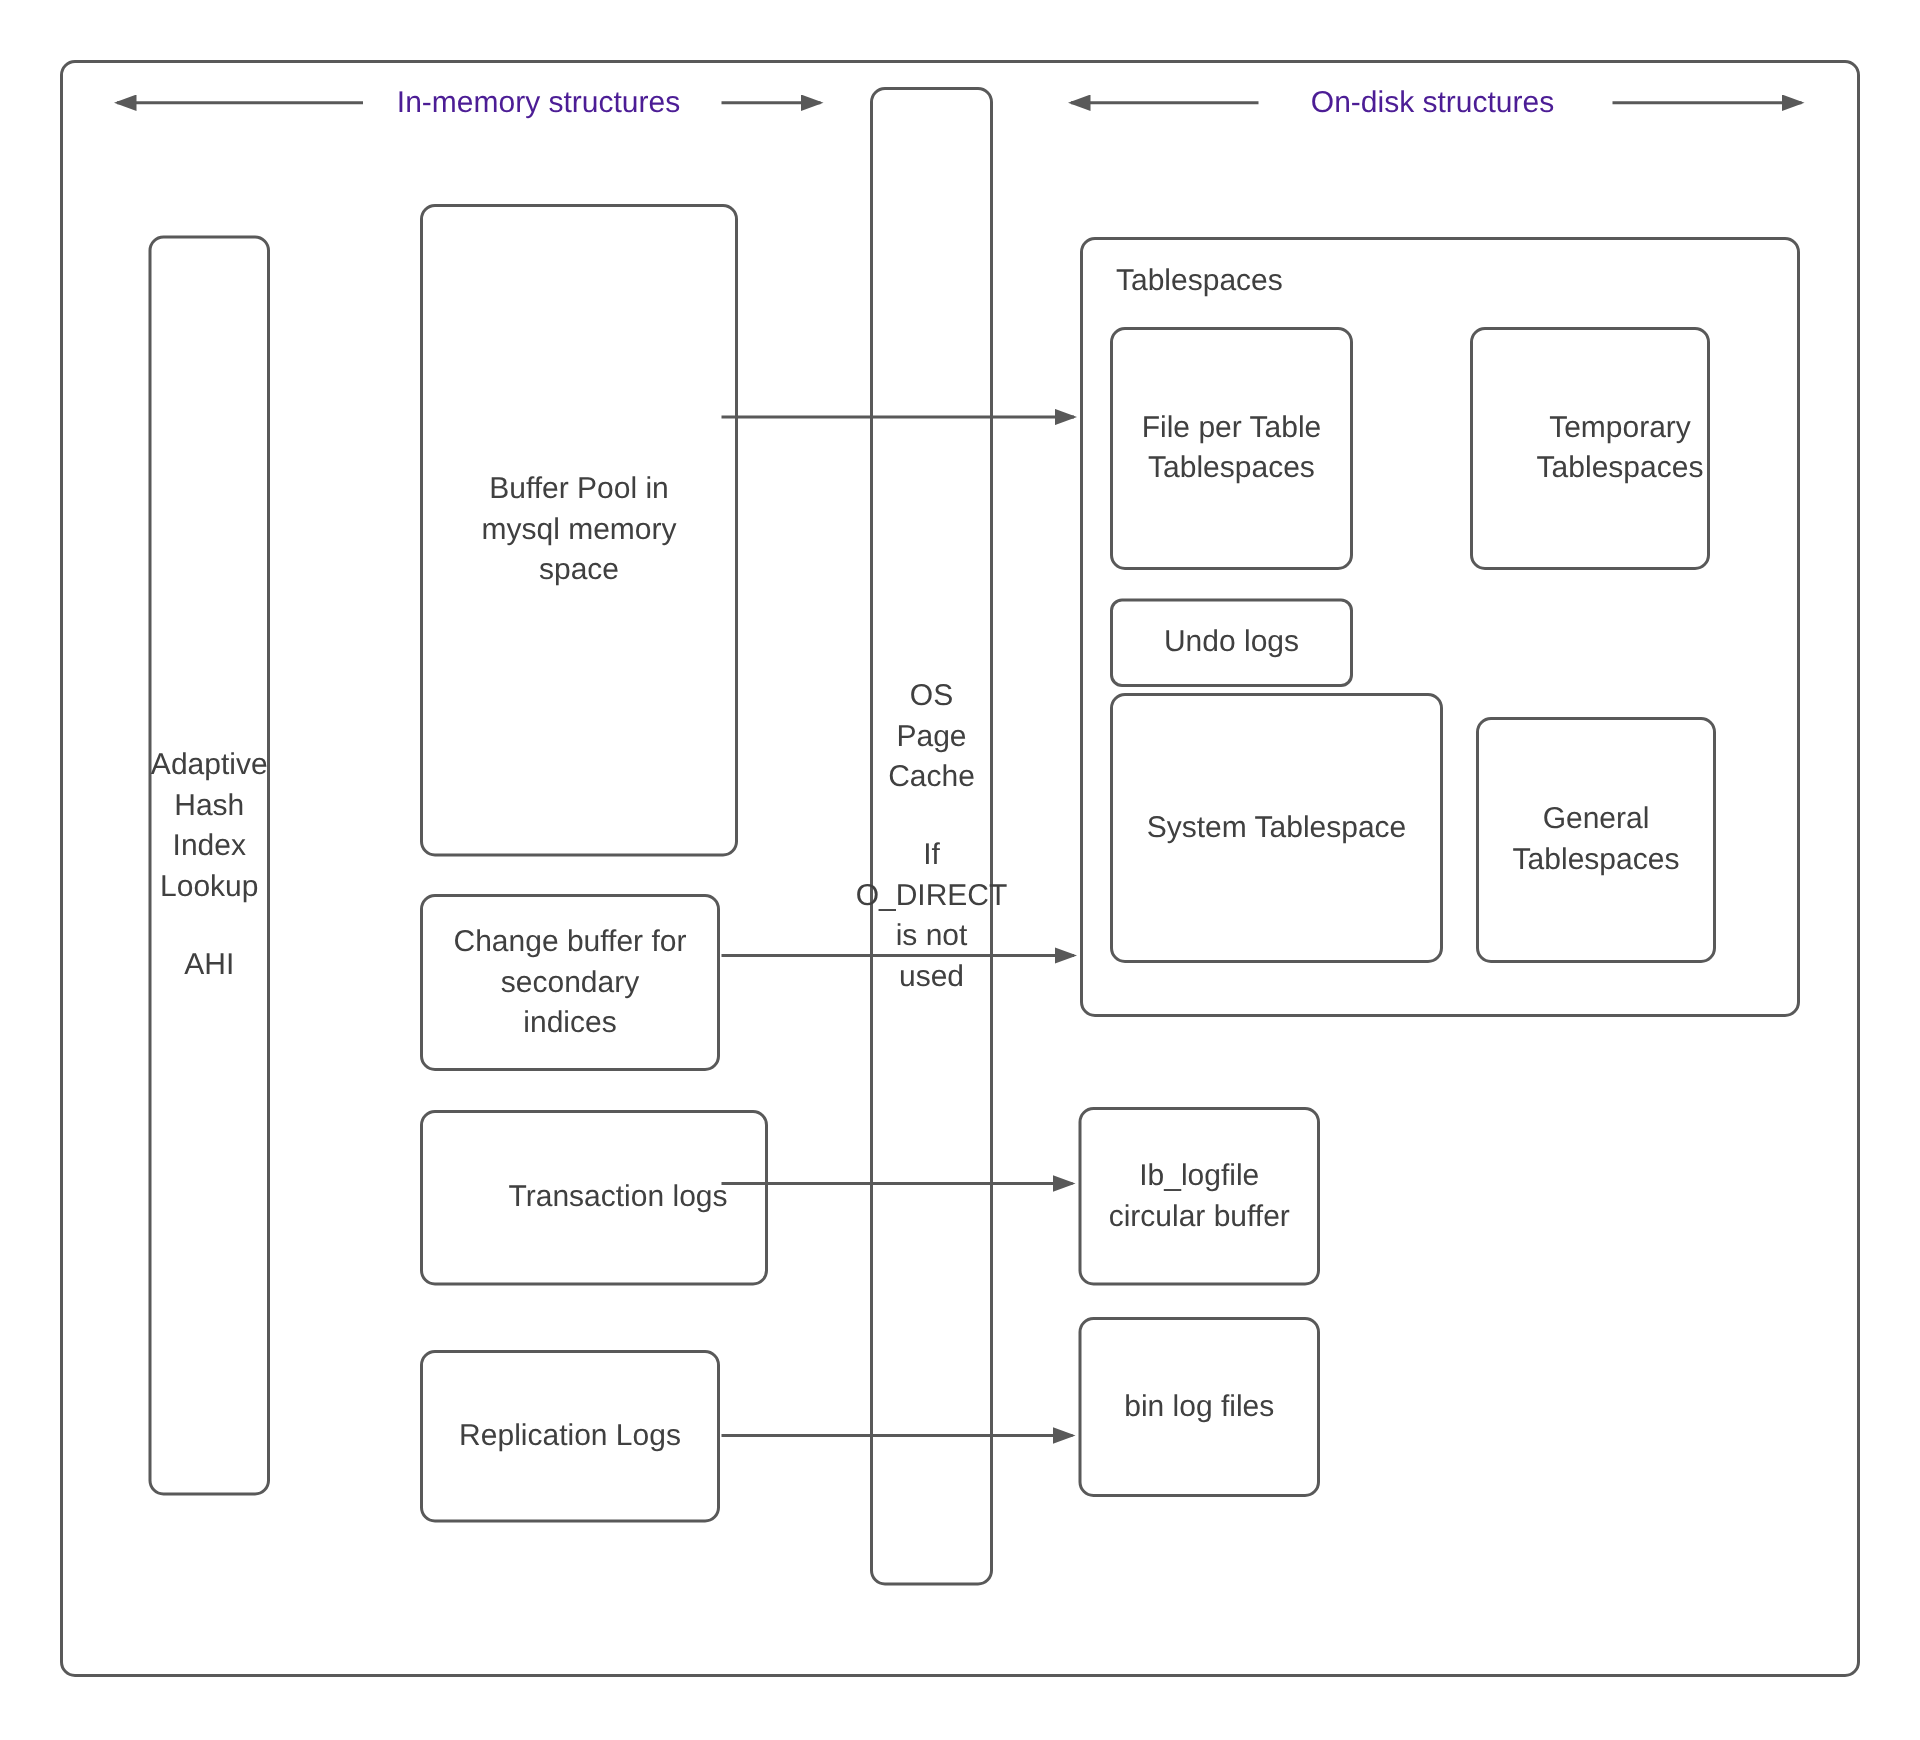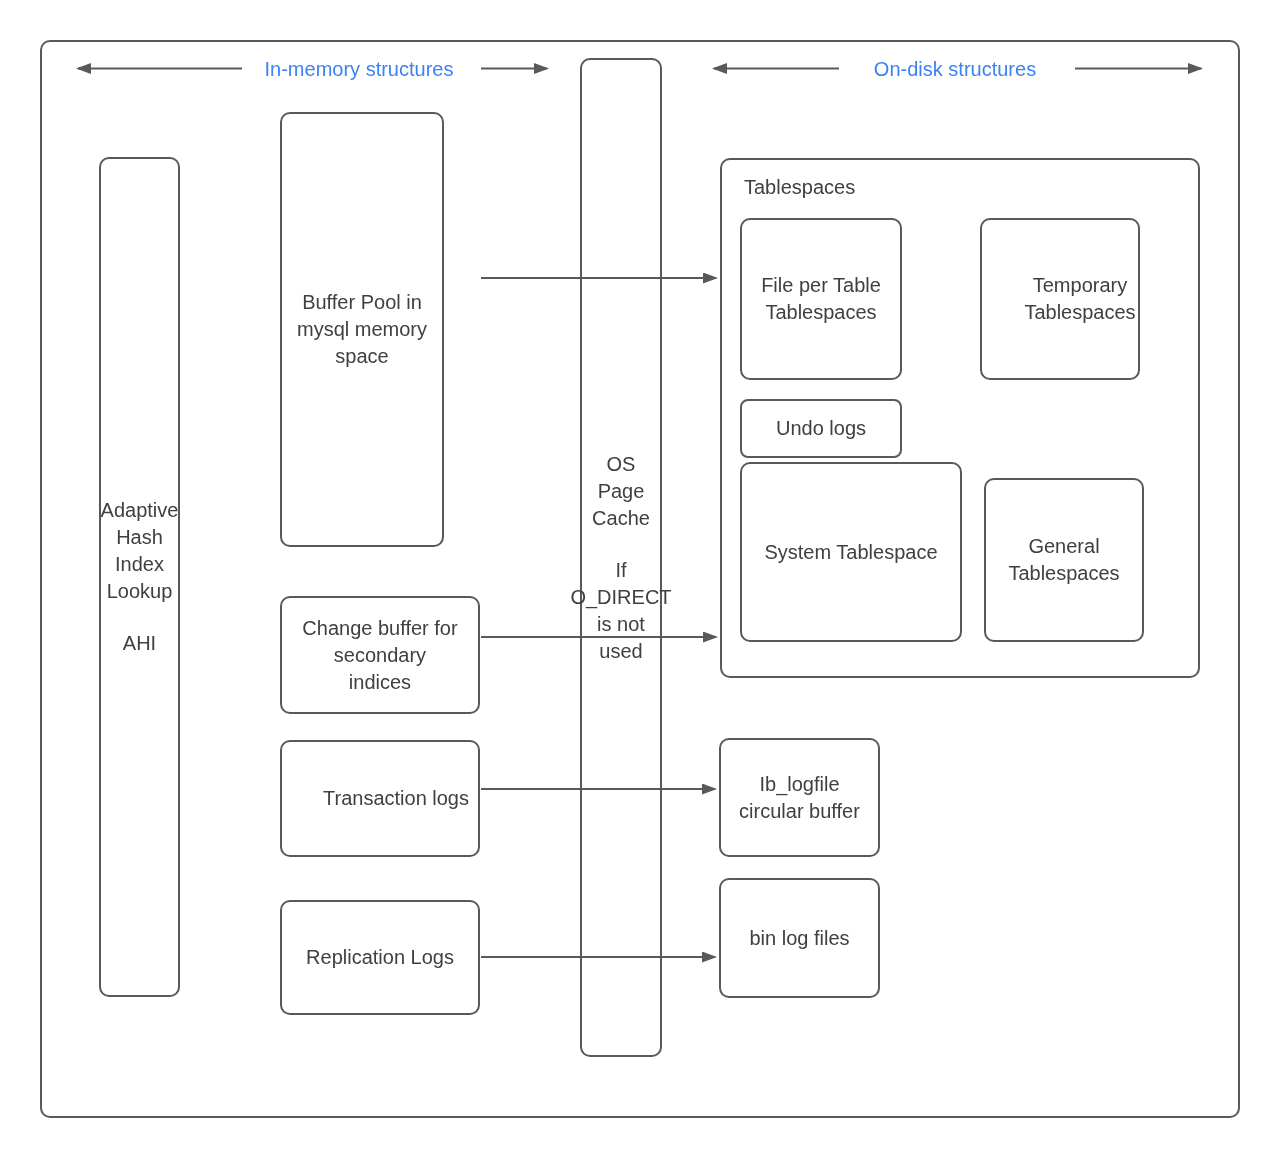--- a/index.html
+++ b/index.html
@@ -40,33 +40,33 @@
     width: 1200px; height: 1078px;
     border: 2px solid #595959;
     border-radius: 10px;
     box-sizing: border-box;
     background: #ffffff;
   }
   .section-label {
     position: absolute;
     transform: translate(-50%, -50%);
     white-space: nowrap;
-    color: #3b82f6;
+    color: #4c1d95;
   }
   .container-label {
     position: absolute;
     left: 22px;
     top: 14px;
     white-space: nowrap;
   }
   
   #ahi-box            { left: 99px;  top: 157px; width: 81px;  height: 840px; }
-  #buffer-pool-box    { left: 280px; top: 112px; width: 164px; height: 435px; }
+  #buffer-pool-box    { left: 280px; top: 136px; width: 212px; height: 435px; }
   #change-buffer-box  { left: 280px; top: 580px; width: 200px; height: 118px; margin-top: 16px; }
-  #transaction-logs-box { left: 280px; top: 740px; width: 200px; height: 117px; padding-left: 32px; }
+  #transaction-logs-box { left: 280px; top: 740px; width: 232px; height: 117px; padding-left: 32px; }
   #replication-logs-box { left: 280px; top: 900px; width: 200px; height: 115px; }
   #os-cache-box       { left: 580px; top: 58px;  width: 82px;  height: 999px; }
   #tablespaces-box    { left: 720px; top: 158px; width: 480px; height: 520px; justify-content: flex-start; align-items: flex-start; }
   #file-per-table-box { left: 740px; top: 218px; width: 162px; height: 162px; }
   #temporary-box      { left: 980px; top: 218px; width: 160px; height: 162px; padding-left: 40px; }
   #undo-logs-box      { left: 740px; top: 399px; width: 162px; height: 59px; border-radius: 8px; }
   #system-tablespace-box { left: 740px; top: 462px; width: 222px; height: 180px; }
   #general-box        { left: 972px; top: 478px; width: 160px; height: 164px; margin-left: 12px; }
   #ib-logfile-box     { left: 719px; top: 738px; width: 161px; height: 119px; }
   #bin-log-box        { left: 719px; top: 878px; width: 161px; height: 120px; justify-content: center; }

